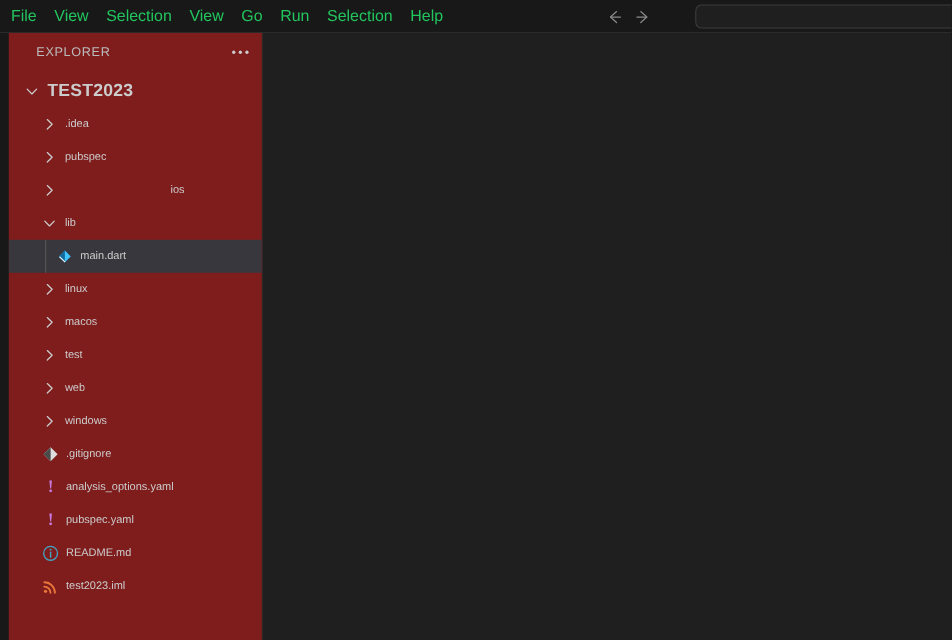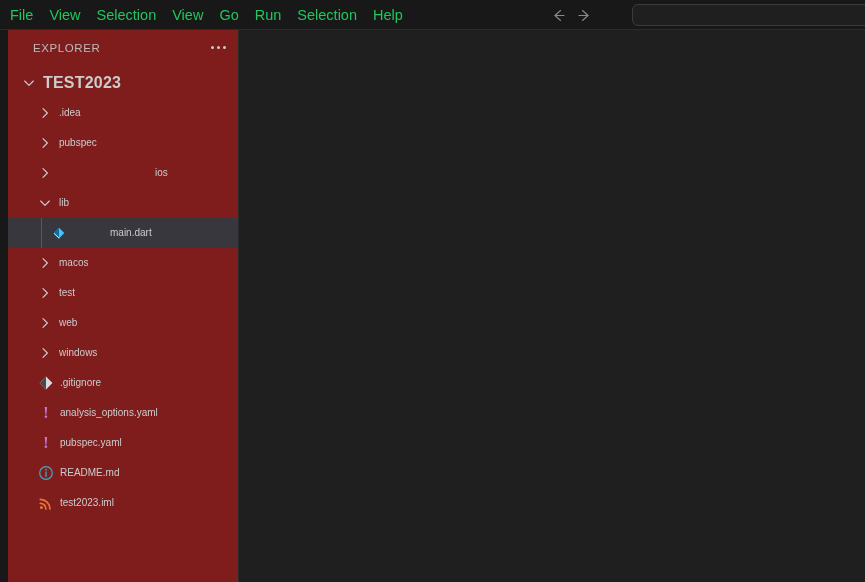--- a/index.html
+++ b/index.html
@@ -305,38 +305,47 @@
           </div>
           <div class="row" style="padding-left: 28px;">
             <span class="twisty">
               <svg width="14" height="14" viewBox="0 0 14 14" fill="none" stroke="currentColor" stroke-width="1.15" stroke-linecap="round" stroke-linejoin="round">
                 <path d="M2.7 5 L7 9.4 L11.3 5"></path>
               </svg>
             </span>
             <span style="width: 5px;"></span>
             <span class="row-label">lib</span>
           </div>
-          <div class="row selected" style="padding-left: 41px; gap: 37px;">
+          <div class="row selected" style="padding-left: 41px;">
             <div class="indent-guide"></div>
             <span class="file-icon">
               <svg width="16" height="16" viewBox="0 0 16 16">
                 <path d="M2.6 8.2 L8.0 2.8 L13.3 8.1 L8.0 13.4 Z" fill="#40c4ff"></path>
                 <path d="M2.6 8.2 L8.0 2.8 L8.0 13.4 Z" fill="#0d5b8c" opacity="0.85"></path>
                 <path d="M3.1 8.4 L8.2 13.3" stroke="#e8f6ff" stroke-width="1" fill="none"></path>
               </svg>
             </span>
             <span class="row-label">main.dart</span>
           </div>
           <div class="row" style="padding-left: 28px;">
             <span class="twisty">
               <svg width="14" height="14" viewBox="0 0 14 14" fill="none" stroke="currentColor" stroke-width="1.15" stroke-linecap="round" stroke-linejoin="round">
                 <path d="M5 2.7 L9.4 7 L5 11.3"></path>
               </svg>
             </span>
             <span style="width: 5px;"></span>
+            <span class="row-label">linux</span>
+          </div>
+          <div class="row" style="padding-left: 28px;">
+            <span class="twisty">
+              <svg width="14" height="14" viewBox="0 0 14 14" fill="none" stroke="currentColor" stroke-width="1.15" stroke-linecap="round" stroke-linejoin="round">
+                <path d="M5 2.7 L9.4 7 L5 11.3"></path>
+              </svg>
+            </span>
+            <span style="width: 5px;"></span>
             <span class="row-label">macos</span>
           </div>
           <div class="row" style="padding-left: 28px;">
             <span class="twisty">
               <svg width="14" height="14" viewBox="0 0 14 14" fill="none" stroke="currentColor" stroke-width="1.15" stroke-linecap="round" stroke-linejoin="round">
                 <path d="M5 2.7 L9.4 7 L5 11.3"></path>
               </svg>
             </span>
             <span style="width: 5px;"></span>
             <span class="row-label">test</span>

